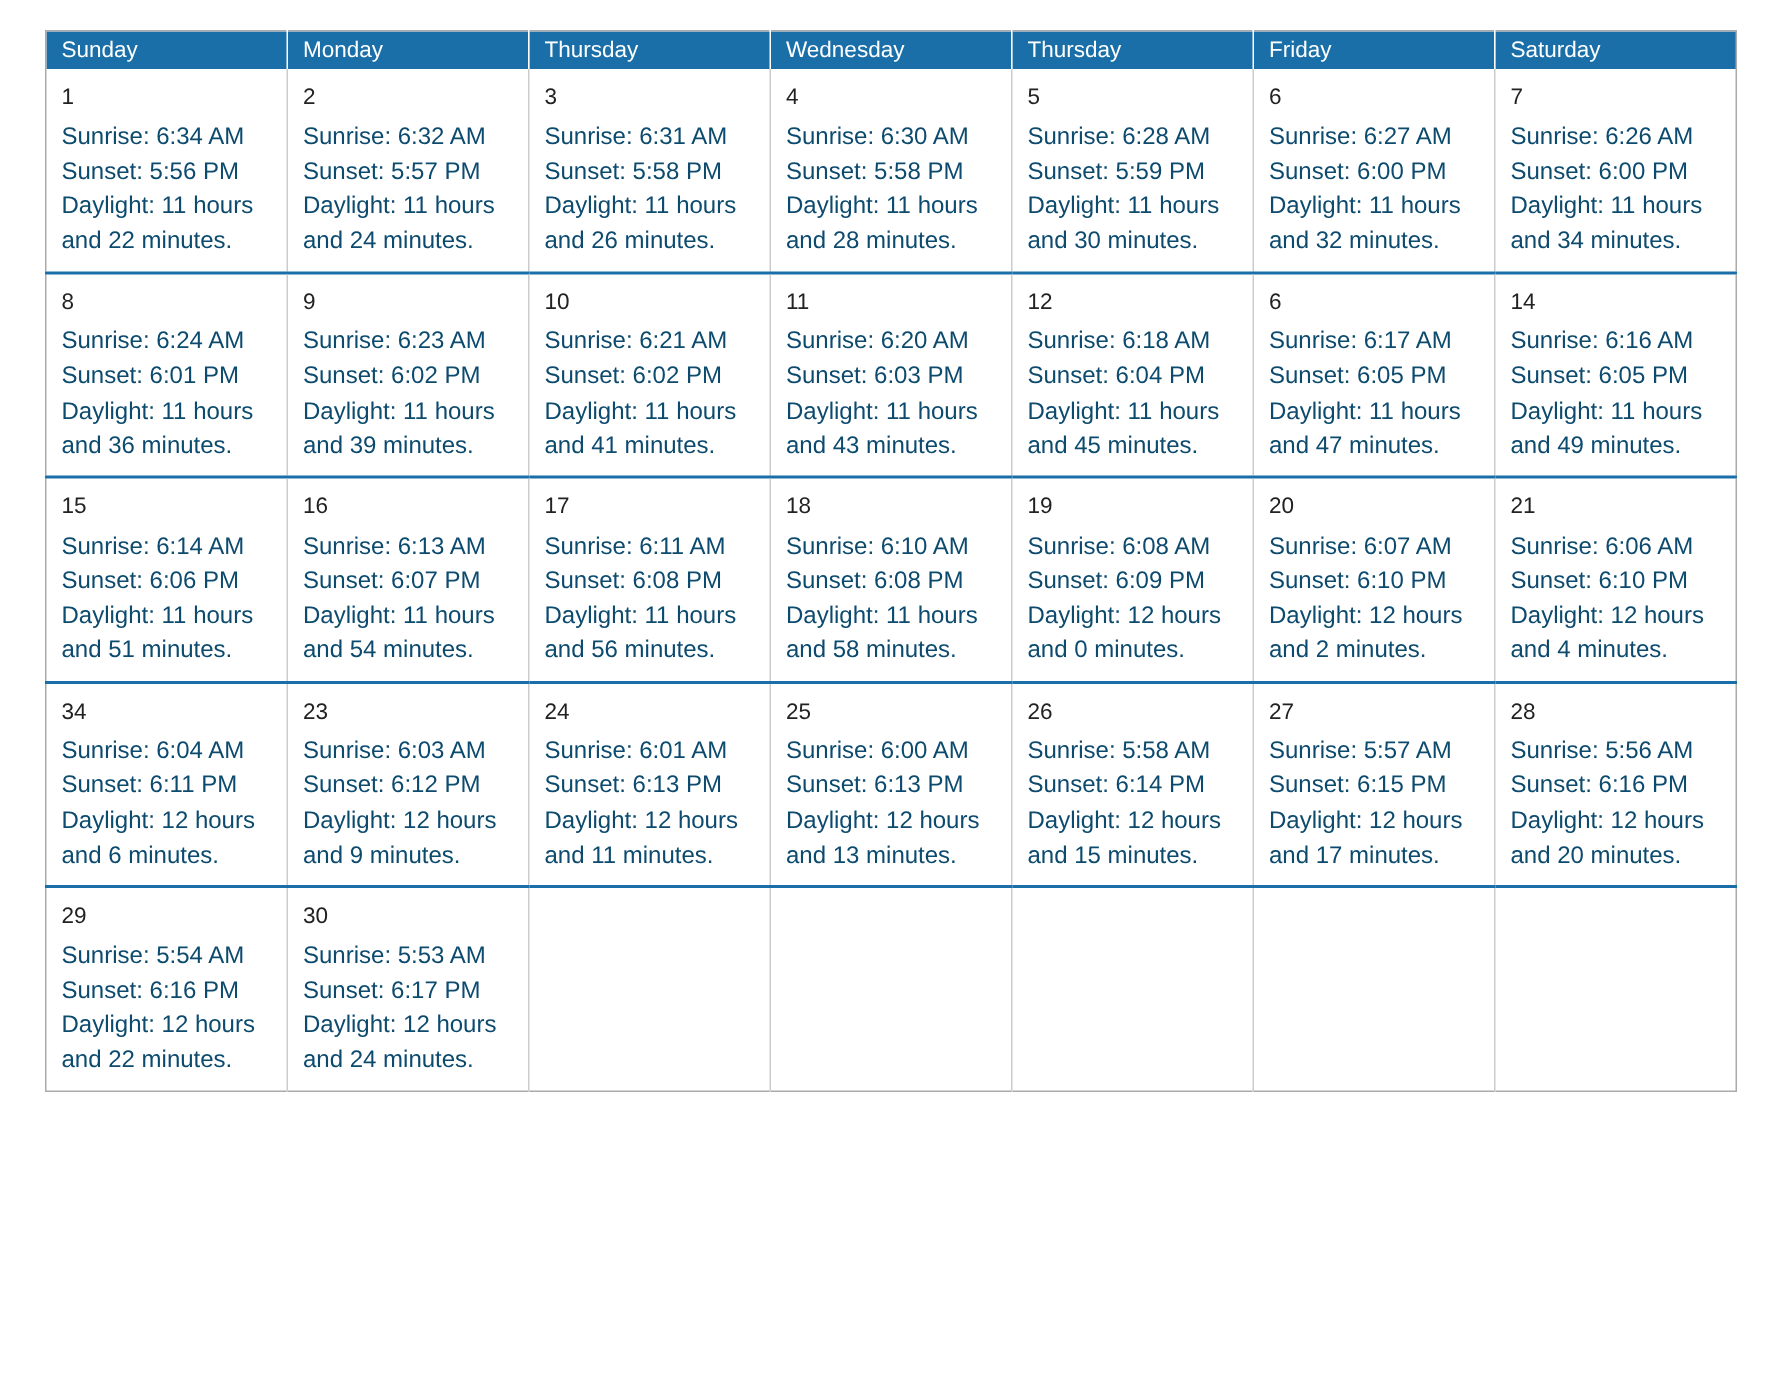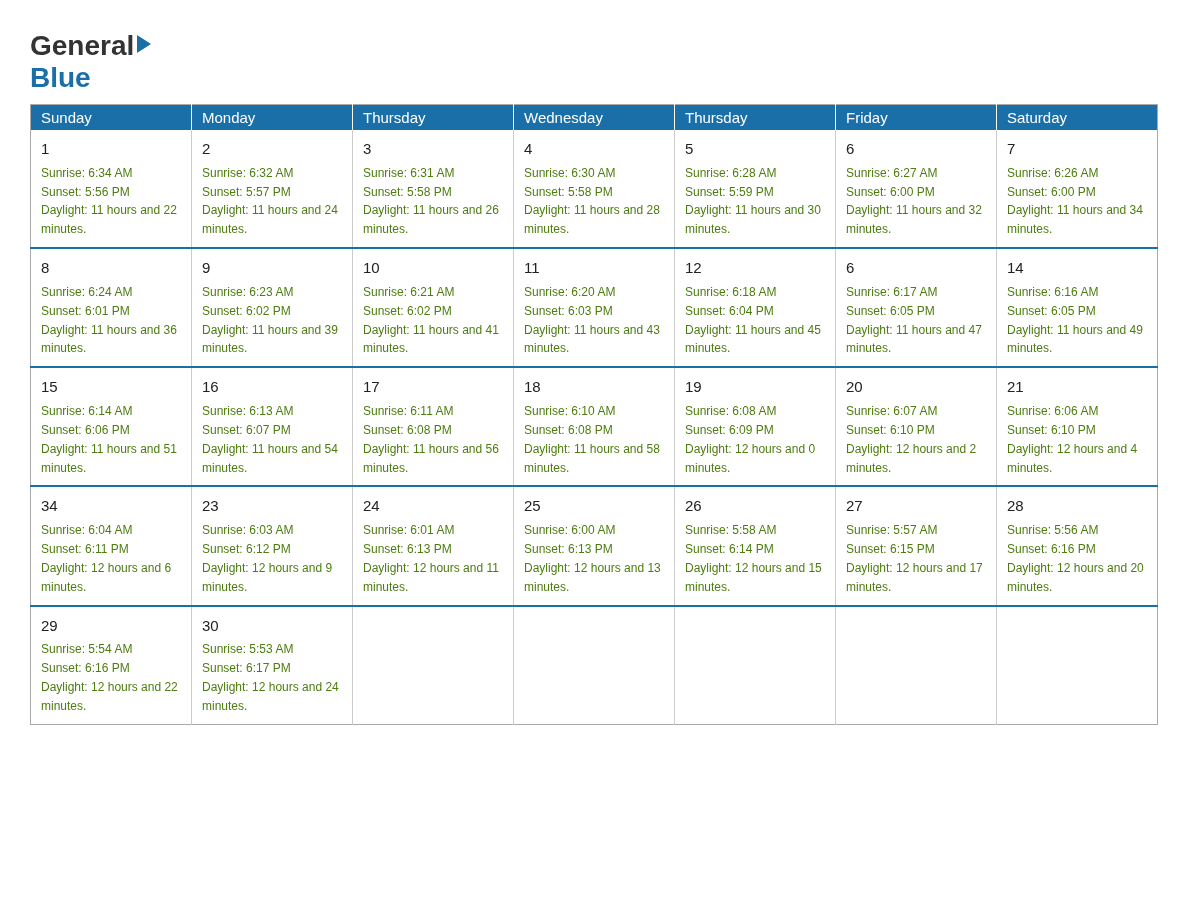--- a/index.html
+++ b/index.html
@@ -72,22 +72,22 @@
       border-bottom: none;
     }
     .day-number {
       font-size: 15px;
       font-weight: normal;
       color: #222;
       display: block;
       margin-bottom: 4px;
     }
     .day-info {
-      color: #4d7c0f;
-      font-size: 12px;
+      color: #0c4a6e;
+      font-size: 16px;
     }
     .empty-cell {
       background: #fff;
     }
     .logo-row {
       display: flex;
       align-items: center;
     }
     .logo-general {
       font-size: 28px;
@@ -103,35 +103,20 @@
       margin-left: 3px;
       vertical-align: middle;
       position: relative;
       top: -2px;
     }
   </style>
 </head>
 <body>
 
 <div class="page">
-  <div class="header">
-    <div class="logo">
-      <div class="logo-row">
-        <span class="logo-general">General</span>
-        <span class="logo-triangle"></span>
-      </div>
-      <div>
-        <span style="font-size:28px;font-weight:bold;color:#1a6fa8;">Blue</span>
-      </div>
-    </div>
-    <div class="title-block">
-      <div class="month-year"></div>
-      <div class="location"></div>
-    </div>
-  </div>
 
   <table class="calendar">
     <thead>
       <tr>
       <th>Sunday</th>
           <th>Monday</th>
           <th>Thursday</th>
           <th>Wednesday</th>
           <th>Thursday</th>
           <th>Friday</th>

